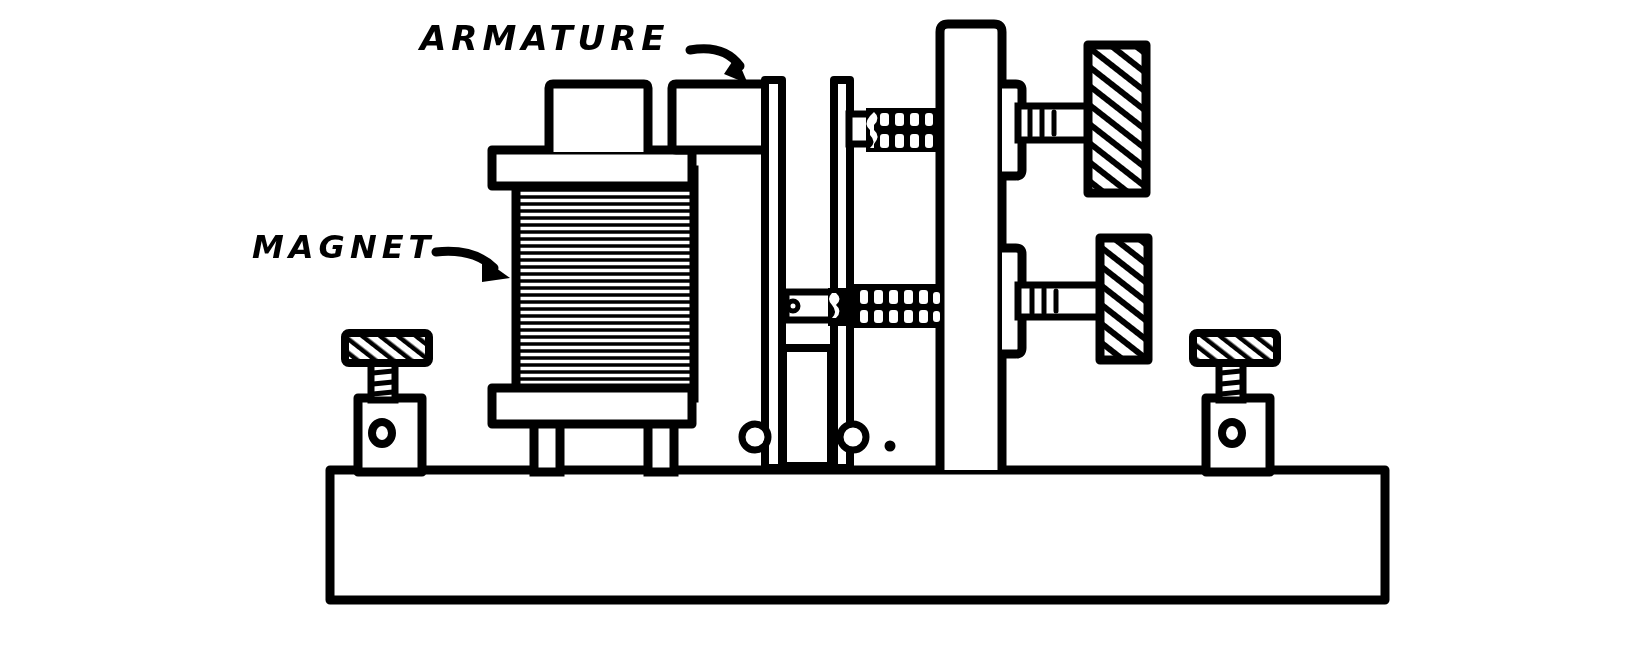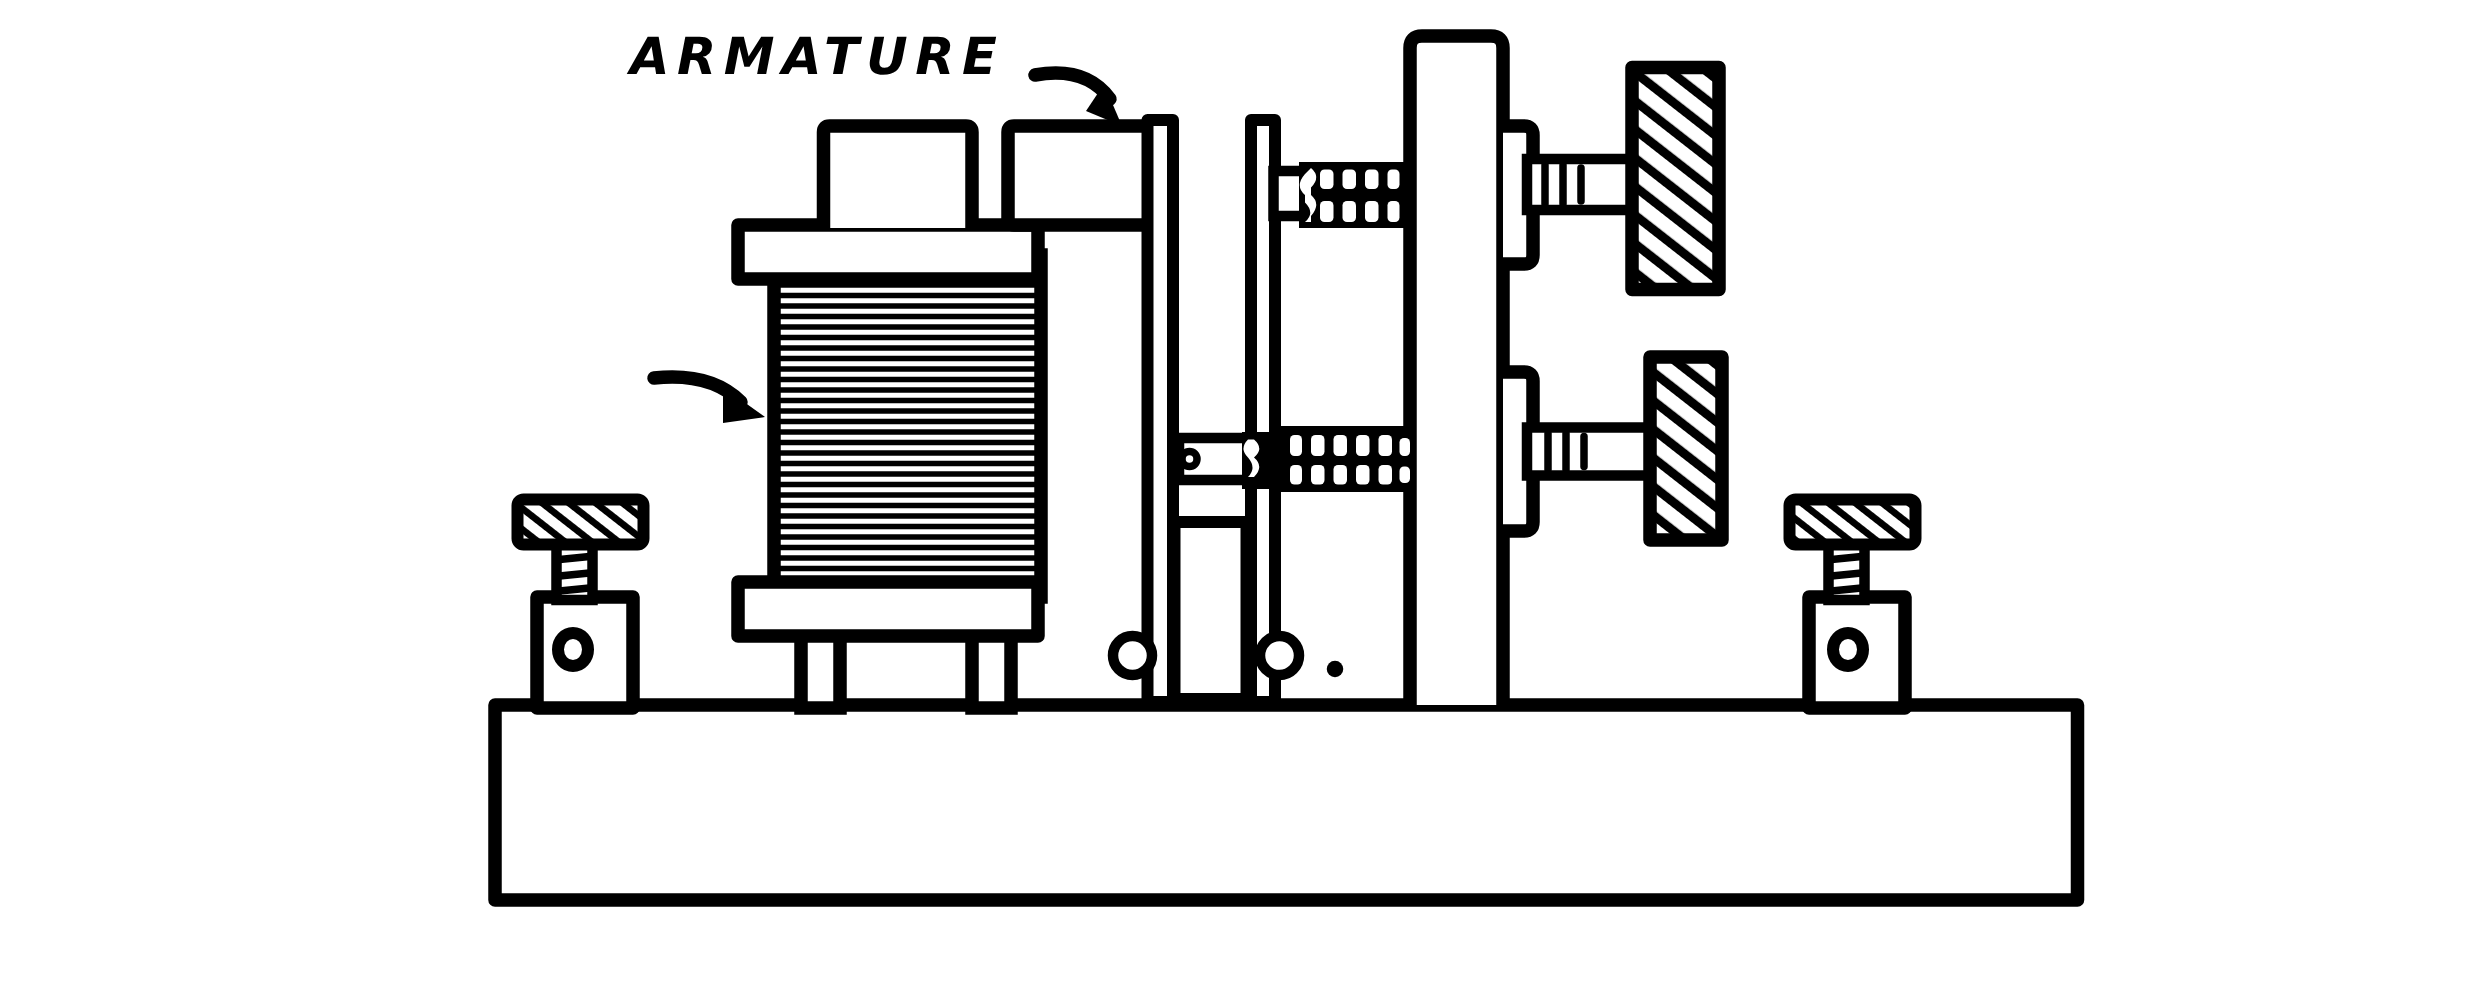--- a/index.html
+++ b/index.html
@@ -232,14 +232,15 @@
     </g>
     <g>
       <path d="M 436 252 Q 474 248 494 268" fill="none" stroke="#000" stroke-width="9" stroke-linecap="round"></path>
       <path d="M 482 258 L 510 278 L 482 282 Z" fill="#000"></path>
     </g>
 
   </svg>
 
   <div class="lbl" id="lbl-armature">ARMATURE</div>
 
+  <div class="lbl" id="lbl-magnet">MAGNET</div>
 
 </div>
 
 </body></html>

